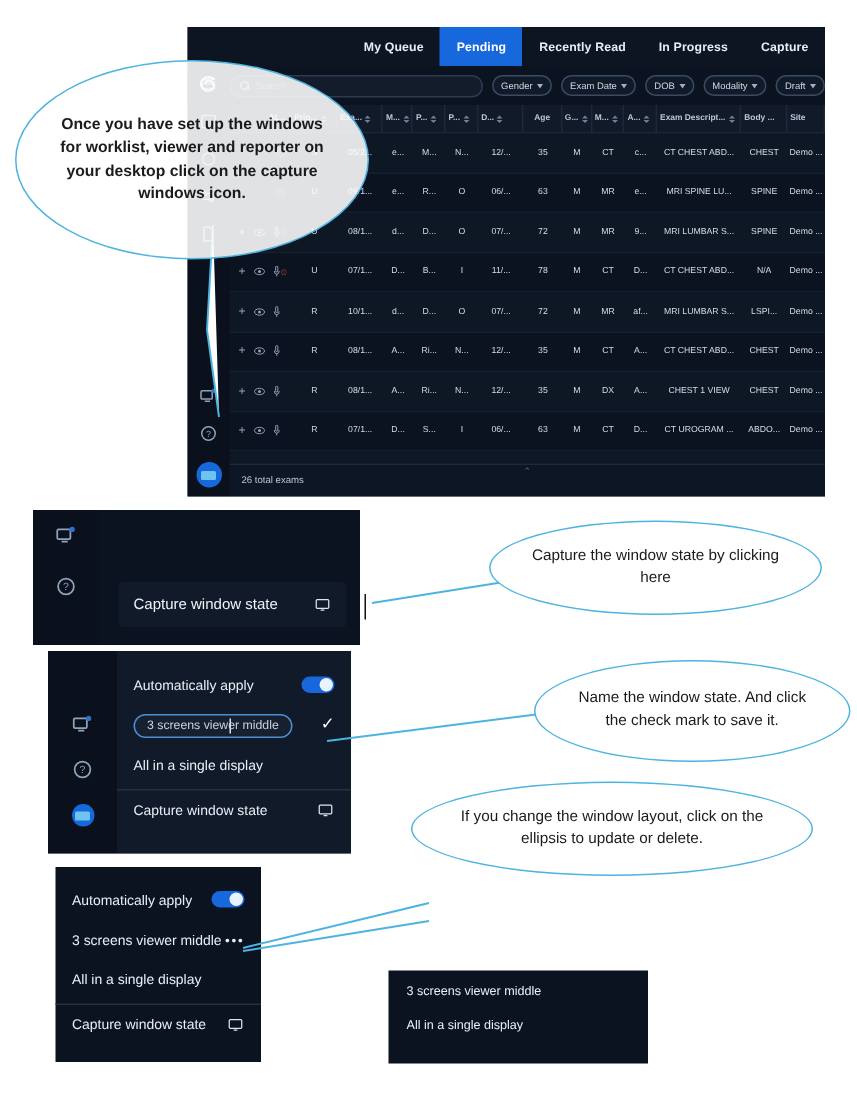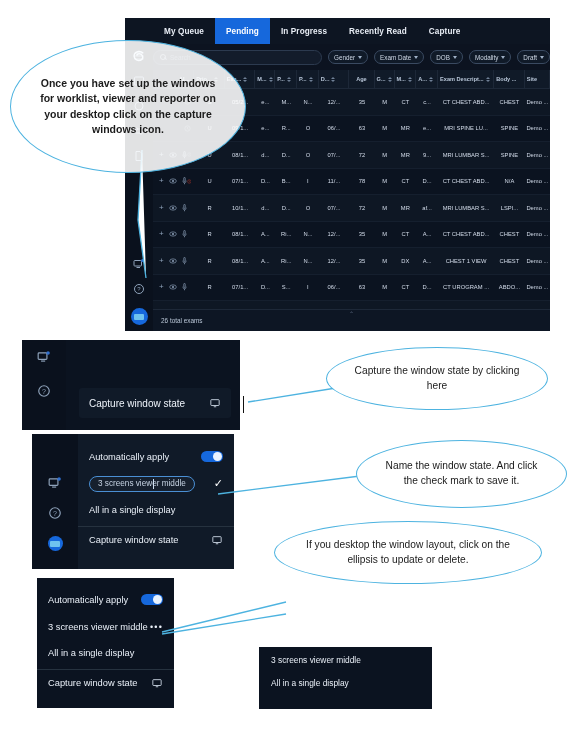--- a/index.html
+++ b/index.html
@@ -16,20 +16,21 @@
     position: absolute; left: 125px; top: 18px;
     width: 425px; height: 313px;
     background: #0c1320;
     overflow: hidden;
   }
   .tabbar {
     position: absolute; left: 0; top: 0; width: 100%; height: 26px;
     background: #0d1522;
     display: flex; align-items: stretch;
     padding-left: 28px;
+    justify-content: flex-end;
   }
   .tab {
     display: flex; align-items: center; padding: 0 11px;
     font-size: 8.2px; color: #e8edf5; letter-spacing: .1px;
     white-space: nowrap; font-weight: 600;
   }
   .tab.active { background: #1668dc; color: #fff; }
 
   .filterbar {
     position: absolute; left: 0; top: 26px; width: 100%; height: 26px;
@@ -211,24 +212,24 @@
 <div id="panel-worklist">
 
   <div class="tabbar">
     <div class="tab">
         <span>My Queue</span>
       </div>
     <div class="tab active">
         <span>Pending</span>
       </div>
     <div class="tab">
+        <span>Recently Read</span>
+      </div>
+    <div class="tab">
         <span>In Progress</span>
-      </div>
-    <div class="tab">
-        <span>Recently Read</span>
       </div>
     <div class="tab">
         <span>Capture</span>
       </div>
   </div>
 
   <div class="filterbar">
     <div class="searchbox">
       <span class="search-ic"></span>
       <span>Search</span>
@@ -710,21 +711,21 @@
         <path stroke="currentColor" stroke-width="2" d="M9 21h6"></path>
       </svg>
   </div>
 </div>
 
 <svg class="tail" style="left:158px;top:600px;width:130px;height:50px" viewBox="0 0 130 50">
   <path d="M128 2 L4 32" fill="none" stroke="#4db3e0" stroke-width="1.3"></path>
   <path d="M128 14 L4 34" fill="none" stroke="#4db3e0" stroke-width="1.3"></path>
 </svg>
 <div class="bubble" id="bubble4">
-  <p>If you desktop the window layout, click on the ellipsis to update or delete.</p>
+  <p>If you change the window layout, click on the ellipsis to update or delete.</p>
 </div>
 
 <div id="panel-updel">
   <div class="ud-left">
     <div>3 screens viewer middle</div>
     <div>All in a single display</div>
   </div>
 </div>
 
 </body></html>

